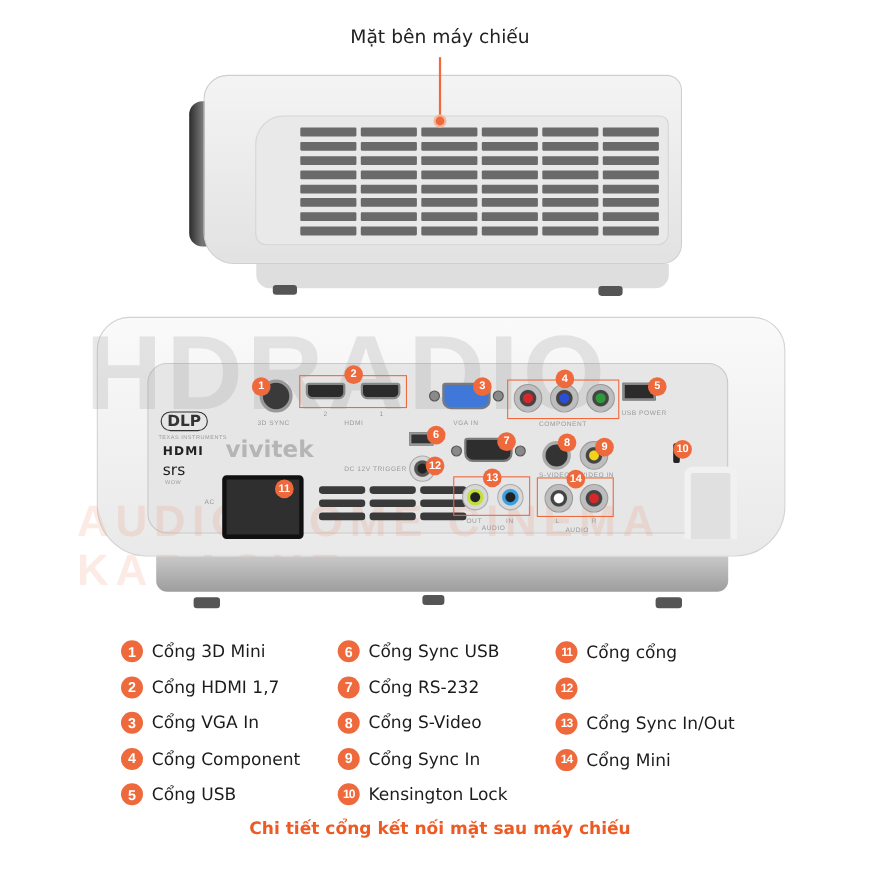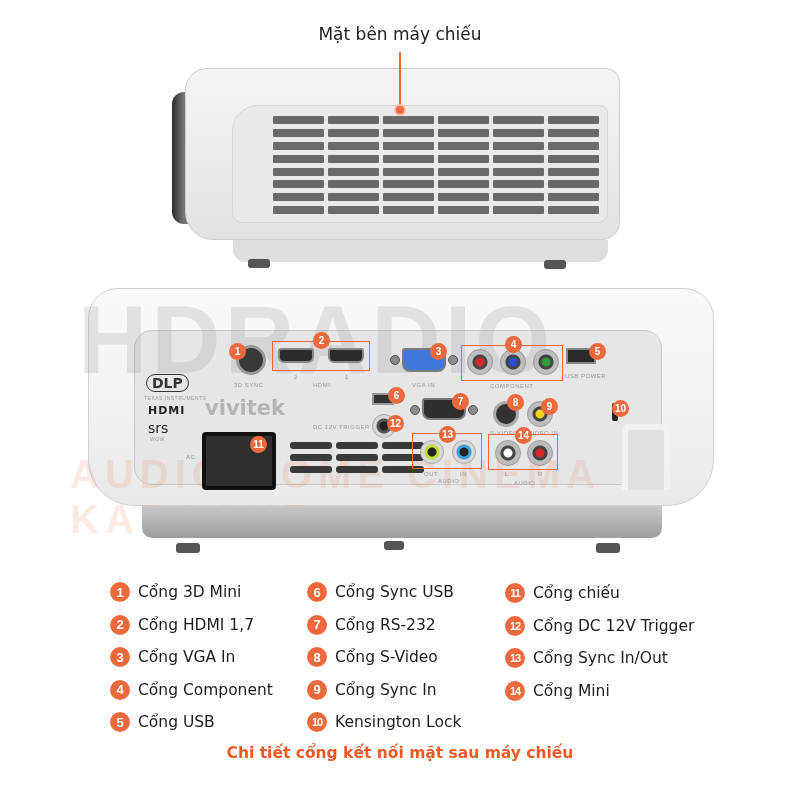--- a/index.html
+++ b/index.html
@@ -249,25 +249,24 @@
     </div>
   <div class="legend-item">
       <span class="num two">10</span>
       <span>Kensington Lock</span>
     </div>
 </div>
 
 <div class="abs" style="left:505px;top:583px;display:flex;flex-direction:column;gap:12.5px;">
   <div class="legend-item">
       <span class="num two">11</span>
-      <span>Cổng chiếu</span>
+      <span>Cổng cổng</span>
     </div>
   <div class="legend-item">
       <span class="num two">12</span>
-      <span>Cổng DC 12V Trigger</span>
     </div>
   <div class="legend-item">
       <span class="num two">13</span>
       <span>Cổng Sync In/Out</span>
     </div>
   <div class="legend-item">
       <span class="num two">14</span>
       <span>Cổng Mini</span>
     </div>
 </div>

